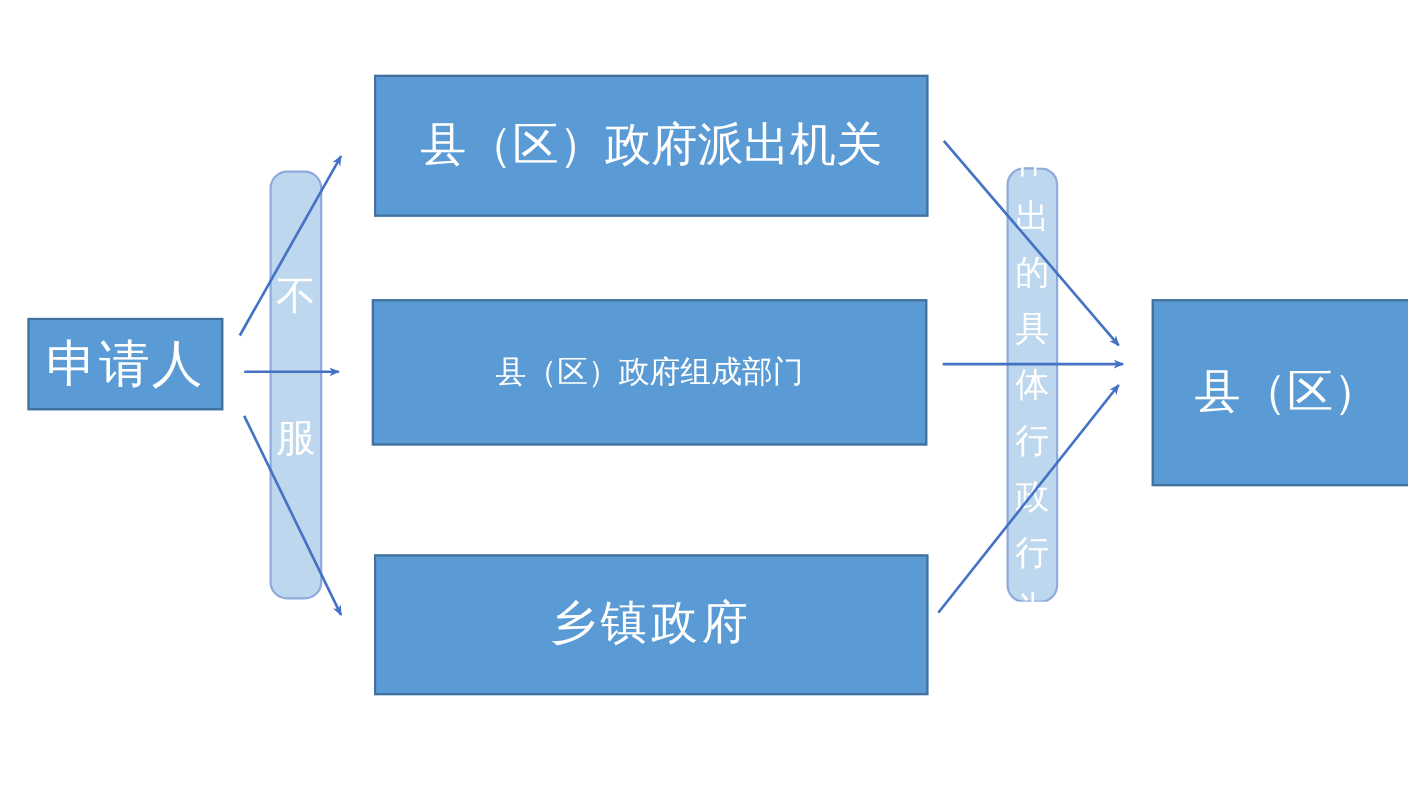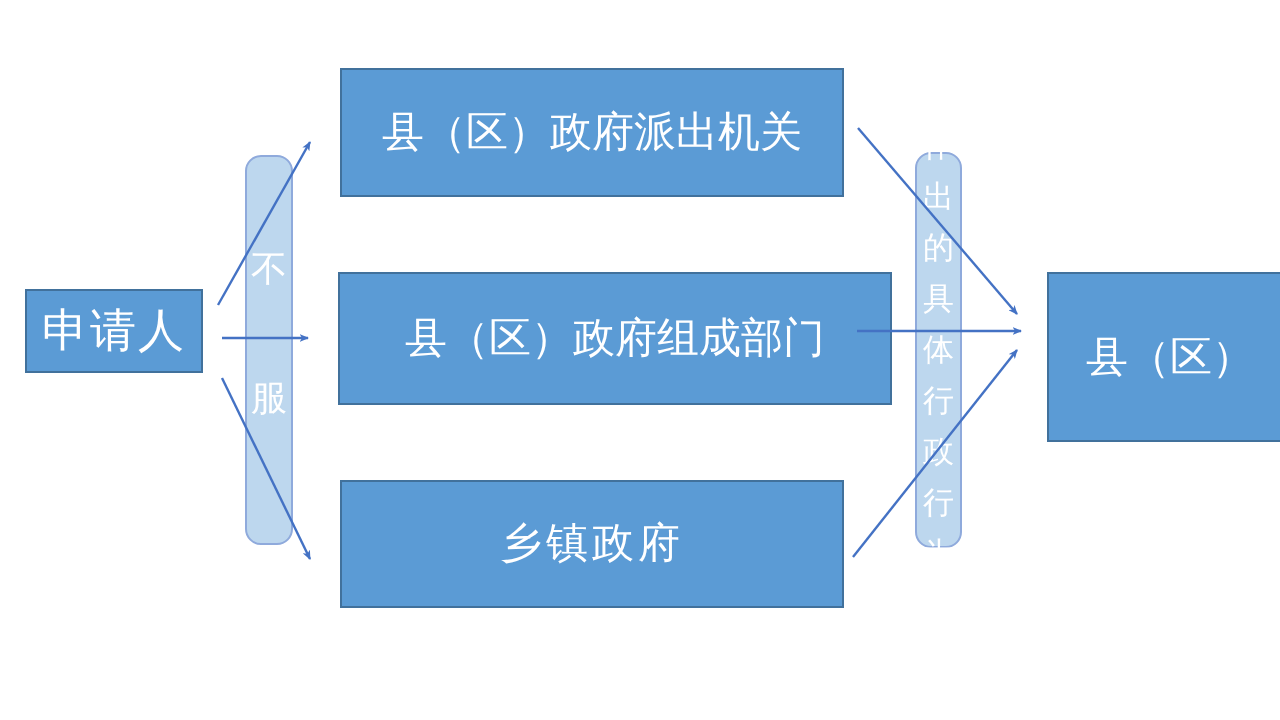--- a/index.html
+++ b/index.html
@@ -31,26 +31,26 @@
   .node-applicant {
     left: 25px; top: 289px; width: 178px; height: 84px;
     font-size: 46px;
     letter-spacing: 2px;
   }
   .node-top {
     left: 340px; top: 68px; width: 504px; height: 129px;
     font-size: 42px;
   }
   .node-middle {
-    left: 338px; top: 272px; width: 554px; height: 133px;
-    font-size: 42px;
+    left: 338px; top: 272px; width: 505px; height: 133px;
+    font-size: 28px;
     line-height: 1.42;
   }
   .node-bottom {
-    left: 340px; top: 480px; width: 504px; height: 128px;
+    left: 340px; top: 504px; width: 504px; height: 128px;
     font-size: 42px;
     letter-spacing: 4px;
   }
   .node-result {
     left: 1047px; top: 272px; width: 246px; height: 170px;
     font-size: 42px;
     line-height: 1.5;
   }
   .vbar {
     position: absolute;

